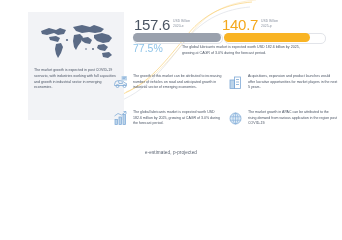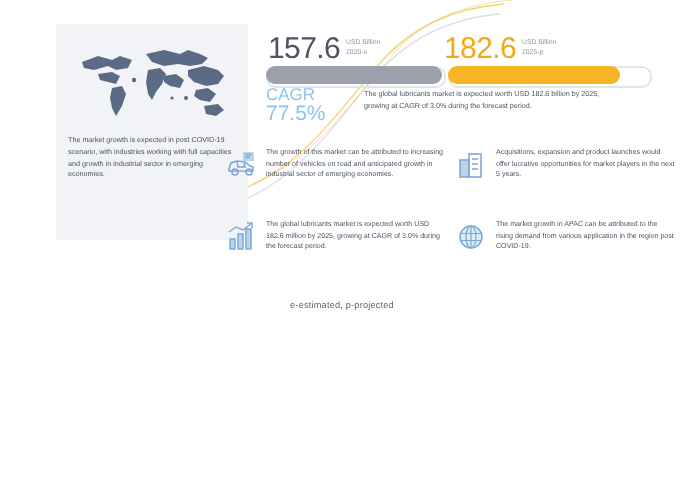--- a/index.html
+++ b/index.html
@@ -106,34 +106,33 @@
 
   <div class="stat" id="stat-left">
     <span class="num">157.6</span>
     <span class="cap">
       <span>USD Billion</span><br>
       <span>2020-e</span>
     </span>
   </div>
 
   <div class="stat" id="stat-right">
-    <span class="num">182.6</span>
+    <span class="num">140.7</span>
     <span class="cap">
       <span>USD Billion</span><br>
       <span>2025-p</span>
     </span>
   </div>
 
   <div class="bar-ghost" id="ghost-left"></div>
   <div class="bar-ghost" id="ghost-right"></div>
   <div class="bar" id="bar-left"></div>
   <div class="bar" id="bar-right"></div>
 
   <div class="cagr">
-    <div class="label">CAGR</div>
     <div class="value">77.5%</div>
   </div>
 
   <div class="lead-text">The global lubricants market is expected worth USD 182.6 billion by 2025, growing at CAGR of 3.0% during the forecast period.</div>
 
   <div class="cell" id="cell-1">
     <svg class="icon" viewBox="0 0 34 34">
       <g fill="none" stroke="#7ea9d6" stroke-width="1.6">
         <path d="M5 21 L7 15 L13 13 L21 14 L26 18 L29 19 L29 23 L5 23 Z"></path>
         <circle cx="11" cy="24" r="3"></circle>

